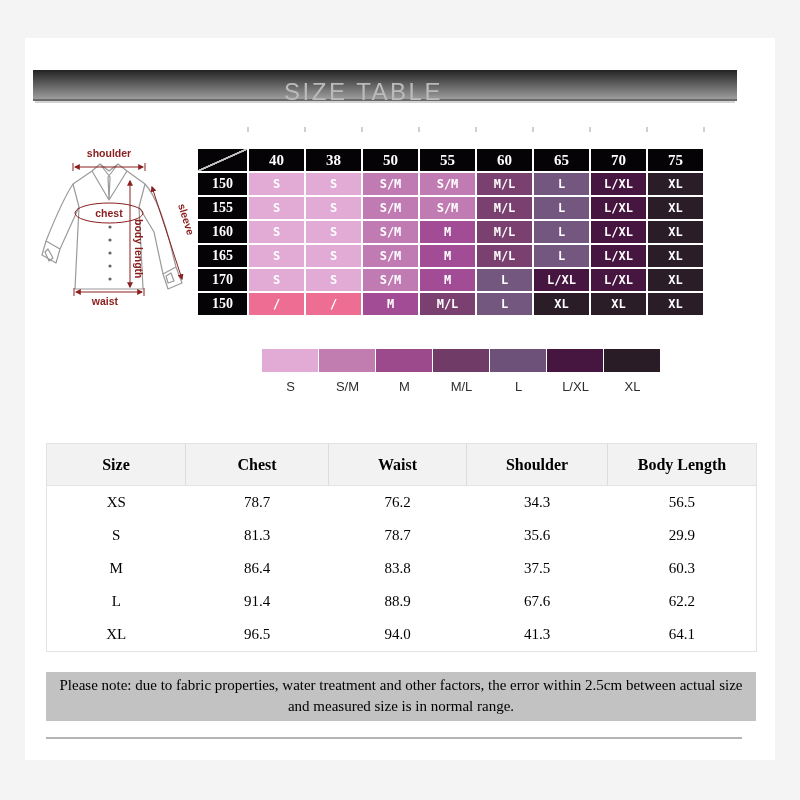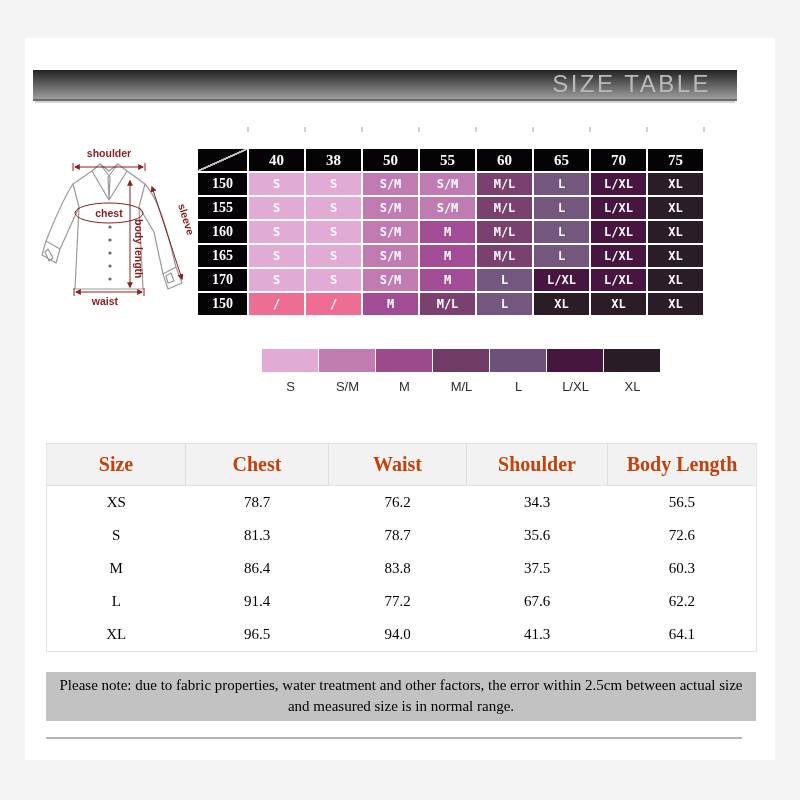--- a/index.html
+++ b/index.html
@@ -4,22 +4,22 @@
 <style>
   html,body{margin:0;padding:0;}
   body{width:800px;height:800px;position:relative;background:#f4f4f4;overflow:hidden;
        font-family:"Liberation Sans",sans-serif;}
   #card{position:absolute;left:25px;top:38px;width:750px;height:722px;background:#ffffff;}
 
   
   #headerbar{position:absolute;left:33px;top:70px;width:704px;height:29px;
              background:linear-gradient(#232323,#9d9d9d);
              border-bottom:2px solid #6a6a6a;box-shadow:0 4px 0 -2px #d2d2d2;}
-  #headerbar .title{line-height:29px;text-align:right;padding-right:26px;
-             font:400 24px "Liberation Sans",sans-serif;color:#bcb9bc;letter-spacing:2.5px;}
+  #headerbar .title{line-height:29px;text-align:center;padding-right:43px;
+             font:400 24px "Liberation Sans",sans-serif;color:#bcb9bc;letter-spacing:2.5px;margin-top:8px;}
 
   
   .tick{position:absolute;top:127px;width:2px;height:5px;background:#d0d0d0;}
 
   
   #matrix{position:absolute;left:196px;top:147px;border-collapse:separate;border-spacing:2px;}
   #matrix th,#matrix td{padding:0;text-align:center;vertical-align:middle;height:22px;}
   .mxc{width:49px;background-color:#060306;
        background-image:linear-gradient(to bottom right,transparent 47%,#c2c2c2 48%,#c2c2c2 52%,transparent 53%);}
   .mxh{width:55px;background:#060306;color:#fff;font:bold 15px "Liberation Serif",serif;}
@@ -30,21 +30,21 @@
   #legend{position:absolute;left:262px;top:349px;}
   .lg-swatches{display:flex;}
   .lg-swatch{width:56px;height:23px;margin-right:1px;}
   .lg-labels{display:flex;margin-top:7px;}
   .lg-label{width:57px;text-align:center;font:13px "Liberation Sans",sans-serif;color:#2d2d2d;}
 
   
   #measure{position:absolute;left:46px;top:443px;width:710px;border-collapse:collapse;
            table-layout:fixed;font-family:"Liberation Serif",serif;border:1px solid #e3e3e3;background:#fff;}
   #measure thead th{height:39px;background:#f2f2f2;border-right:1px solid #dcdcdc;
-           border-bottom:1px solid #e3e3e3;font-size:20px;font-weight:bold;color:#c2410c;}
+           border-bottom:1px solid #e3e3e3;font-size:16px;font-weight:bold;color:#000000;}
   #measure thead th:last-child{border-right:none;}
   #measure tbody td{height:31px;text-align:center;font-size:15px;color:#000;}
 
   
   #note{position:absolute;left:46px;top:672px;width:710px;box-sizing:border-box;background:#c2c2c2;
         text-align:center;font:15px/21px "Liberation Serif",serif;color:#000;padding:3px 8px 4px;}
   #bottom-rule{position:absolute;left:46px;top:737px;width:696px;height:2px;background:#b4b4b4;}
 
   
   #diagram{position:absolute;left:30px;top:137px;}
@@ -238,33 +238,33 @@
       <td>78.7</td>
       <td>76.2</td>
       <td>34.3</td>
       <td>56.5</td>
     </tr>
     <tr>
       <td>S</td>
       <td>81.3</td>
       <td>78.7</td>
       <td>35.6</td>
-      <td>72.6</td>
+      <td>29.9</td>
     </tr>
     <tr>
       <td>M</td>
       <td>86.4</td>
       <td>83.8</td>
       <td>37.5</td>
       <td>60.3</td>
     </tr>
     <tr>
       <td>L</td>
       <td>91.4</td>
-      <td>77.2</td>
+      <td>88.9</td>
       <td>67.6</td>
       <td>62.2</td>
     </tr>
     <tr>
       <td>XL</td>
       <td>96.5</td>
       <td>94.0</td>
       <td>41.3</td>
       <td>64.1</td>
     </tr>

